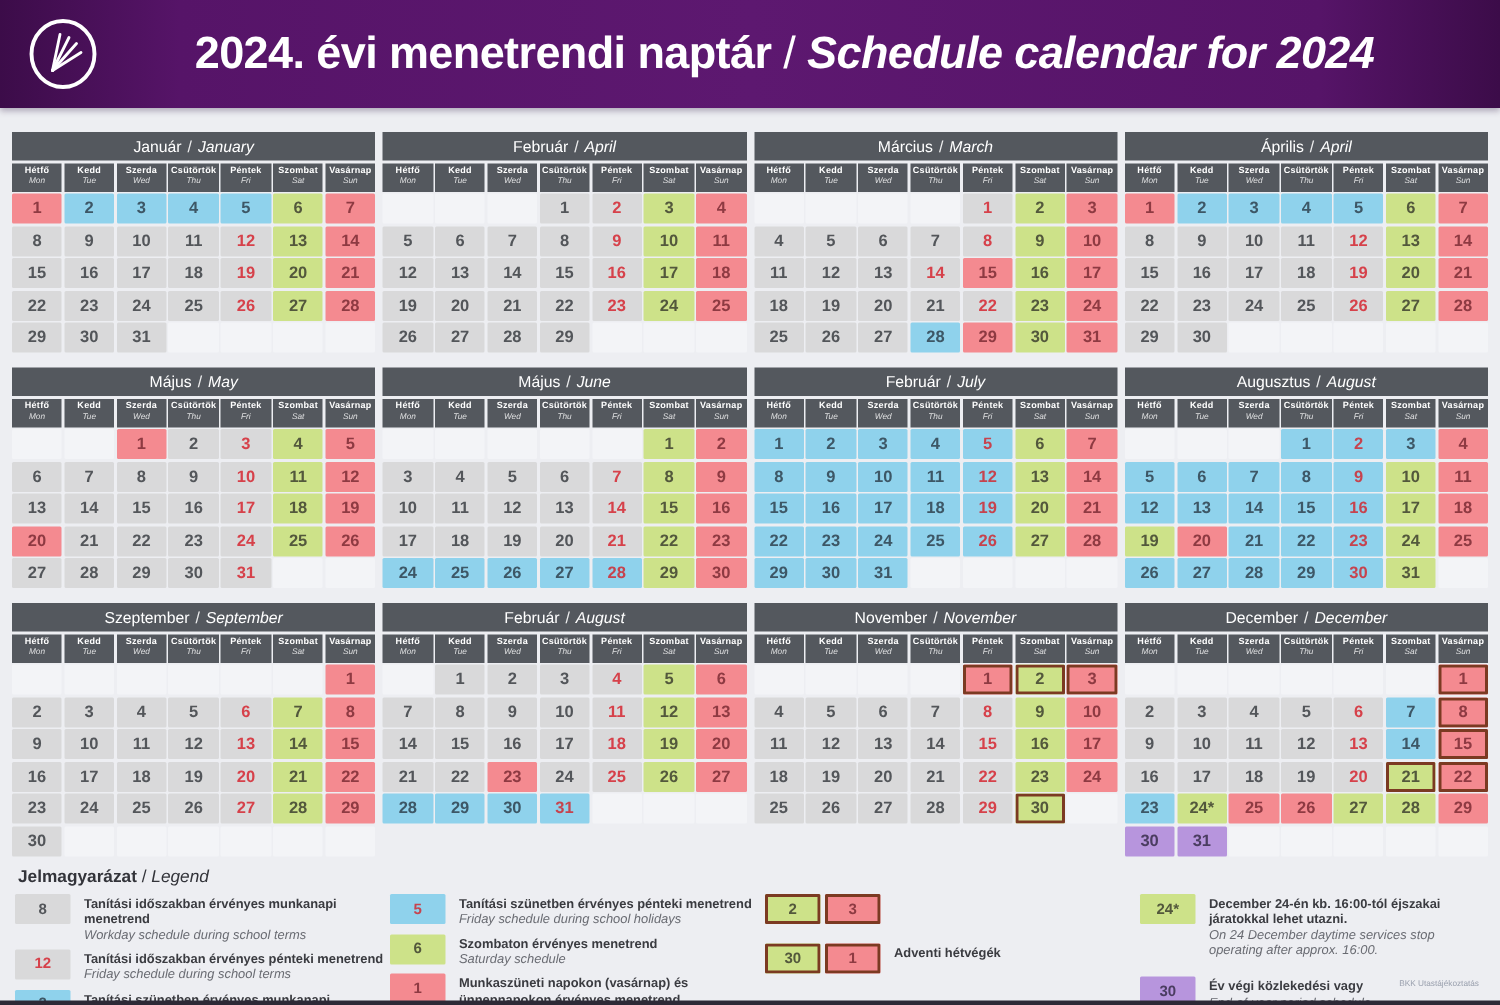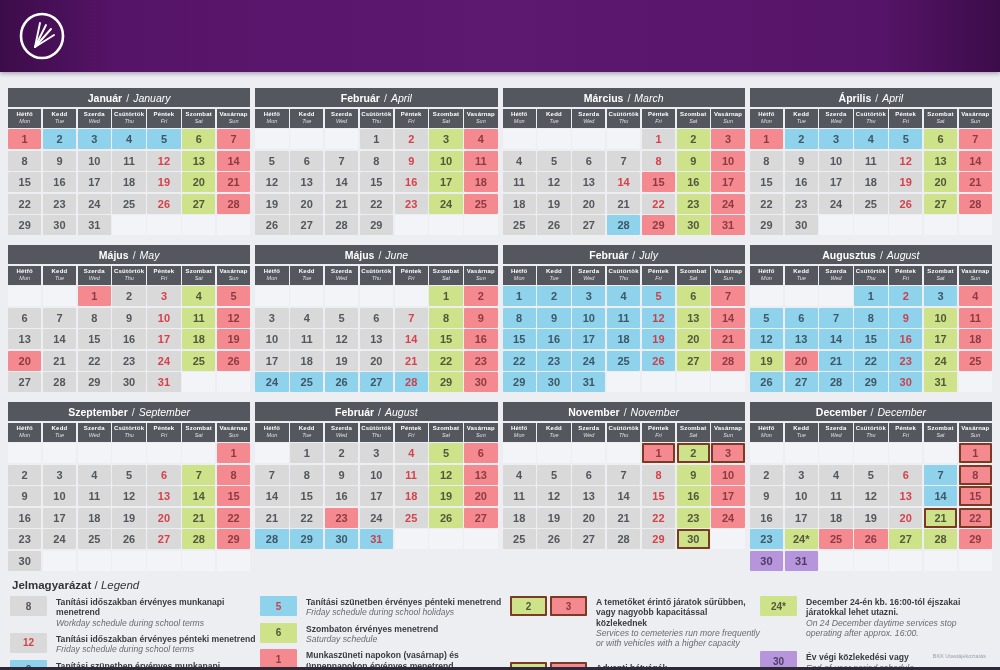--- a/index.html
+++ b/index.html
@@ -29,21 +29,21 @@
     display:grid;grid-template-columns:repeat(4,1fr);
     grid-template-rows:150px 150px 170px;
     column-gap:5px;row-gap:7px;
   }
   .month{display:flex;flex-direction:column;}
   .month-title{
     height:19px;margin-bottom:1.5px;background:#54585e;color:#fff;
     display:flex;align-items:center;justify-content:center;gap:4px;
     font-size:10.5px;
   }
-  .month-title .hu{font-weight:700;}
+  .month-title .hu{font-weight:400;}
   .month-title .sep{font-weight:400;opacity:.9;}
   .month-title .en{font-style:italic;font-weight:400;}
   .weekday-row{display:grid;grid-template-columns:repeat(7,1fr);gap:1.5px;margin-bottom:1.5px;}
   .wd{
     background:#54585e;color:#fff;height:19px;
     display:flex;flex-direction:column;align-items:center;justify-content:center;line-height:1.15;
   }
   .wd .hu{font-size:6px;font-weight:700;letter-spacing:.2px;}
   .wd .en{font-size:5.5px;font-style:italic;opacity:.8;}
   .week{display:grid;grid-template-columns:repeat(7,1fr);gap:1.5px;margin-bottom:1.5px;}
@@ -82,20 +82,25 @@
     <svg viewBox="0 0 48 48" width="48" height="48">
       <ellipse cx="24" cy="24" rx="21" ry="22" fill="none" stroke="#ffffff" stroke-width="2.6"></ellipse>
       <g stroke="#ffffff" stroke-width="1.9" fill="none" stroke-linecap="round">
         <path d="M17 35 L22 11"></path>
         <path d="M17 35 L28 13"></path>
         <path d="M17 35 L33 17"></path>
         <path d="M17 35 L36 23"></path>
       </g>
     </svg>
   </span>
+  <h1>
+    <span class="t-hu">2024. évi menetrendi naptár</span>
+    <span class="t-sep"> / </span>
+    <span class="t-en">Schedule calendar for 2024</span>
+  </h1>
 </header>
 
 <main class="calendar-grid">
     <div class="month">
       <div class="month-title">
         <span class="hu">Január</span>
         <span class="sep">/</span>
         <span class="en">January</span>
       </div>
       <div class="weekday-row">
@@ -1139,24 +1144,20 @@
         <div class="sw" style="background: rgb(244, 138, 144); color: rgb(142, 58, 66);">1</div>
         <div class="legend-text">
           <div class="lt-hu">Munkaszüneti napokon (vasárnap) és ünnepnapokon érvényes menetrend</div>
         </div>
       </div>
     </div>
     <div class="legend-col c3 pad-top">
       <div class="legend-item">
         <div class="sw" style="background: rgb(205, 226, 137); color: rgb(83, 88, 60); box-shadow: rgb(123, 58, 34) 0px 0px 0px 2px inset;">2</div>
         <div class="sw" style="background: rgb(244, 138, 144); color: rgb(142, 58, 66); box-shadow: rgb(123, 58, 34) 0px 0px 0px 2px inset;">3</div>
-        <div class="legend-text">
-          <div class="lt-hu">A temetőket érintő járatok sűrűbben, vagy nagyobb kapacitással közlekednek</div>
-          <div class="lt-en">Services to cemeteries run more frequently or with vehicles with a higher capacity</div>
-        </div>
       </div>
       <div class="legend-item">
         <div class="sw" style="background: rgb(205, 226, 137); color: rgb(83, 88, 60); box-shadow: rgb(123, 58, 34) 0px 0px 0px 2px inset;">30</div>
         <div class="sw" style="background: rgb(244, 138, 144); color: rgb(142, 58, 66); box-shadow: rgb(123, 58, 34) 0px 0px 0px 2px inset;">1</div>
         <div class="legend-text">
           <div class="lt-hu">Adventi hétvégék</div>
         </div>
       </div>
     </div>
     <div class="legend-col c4 pad-top">

